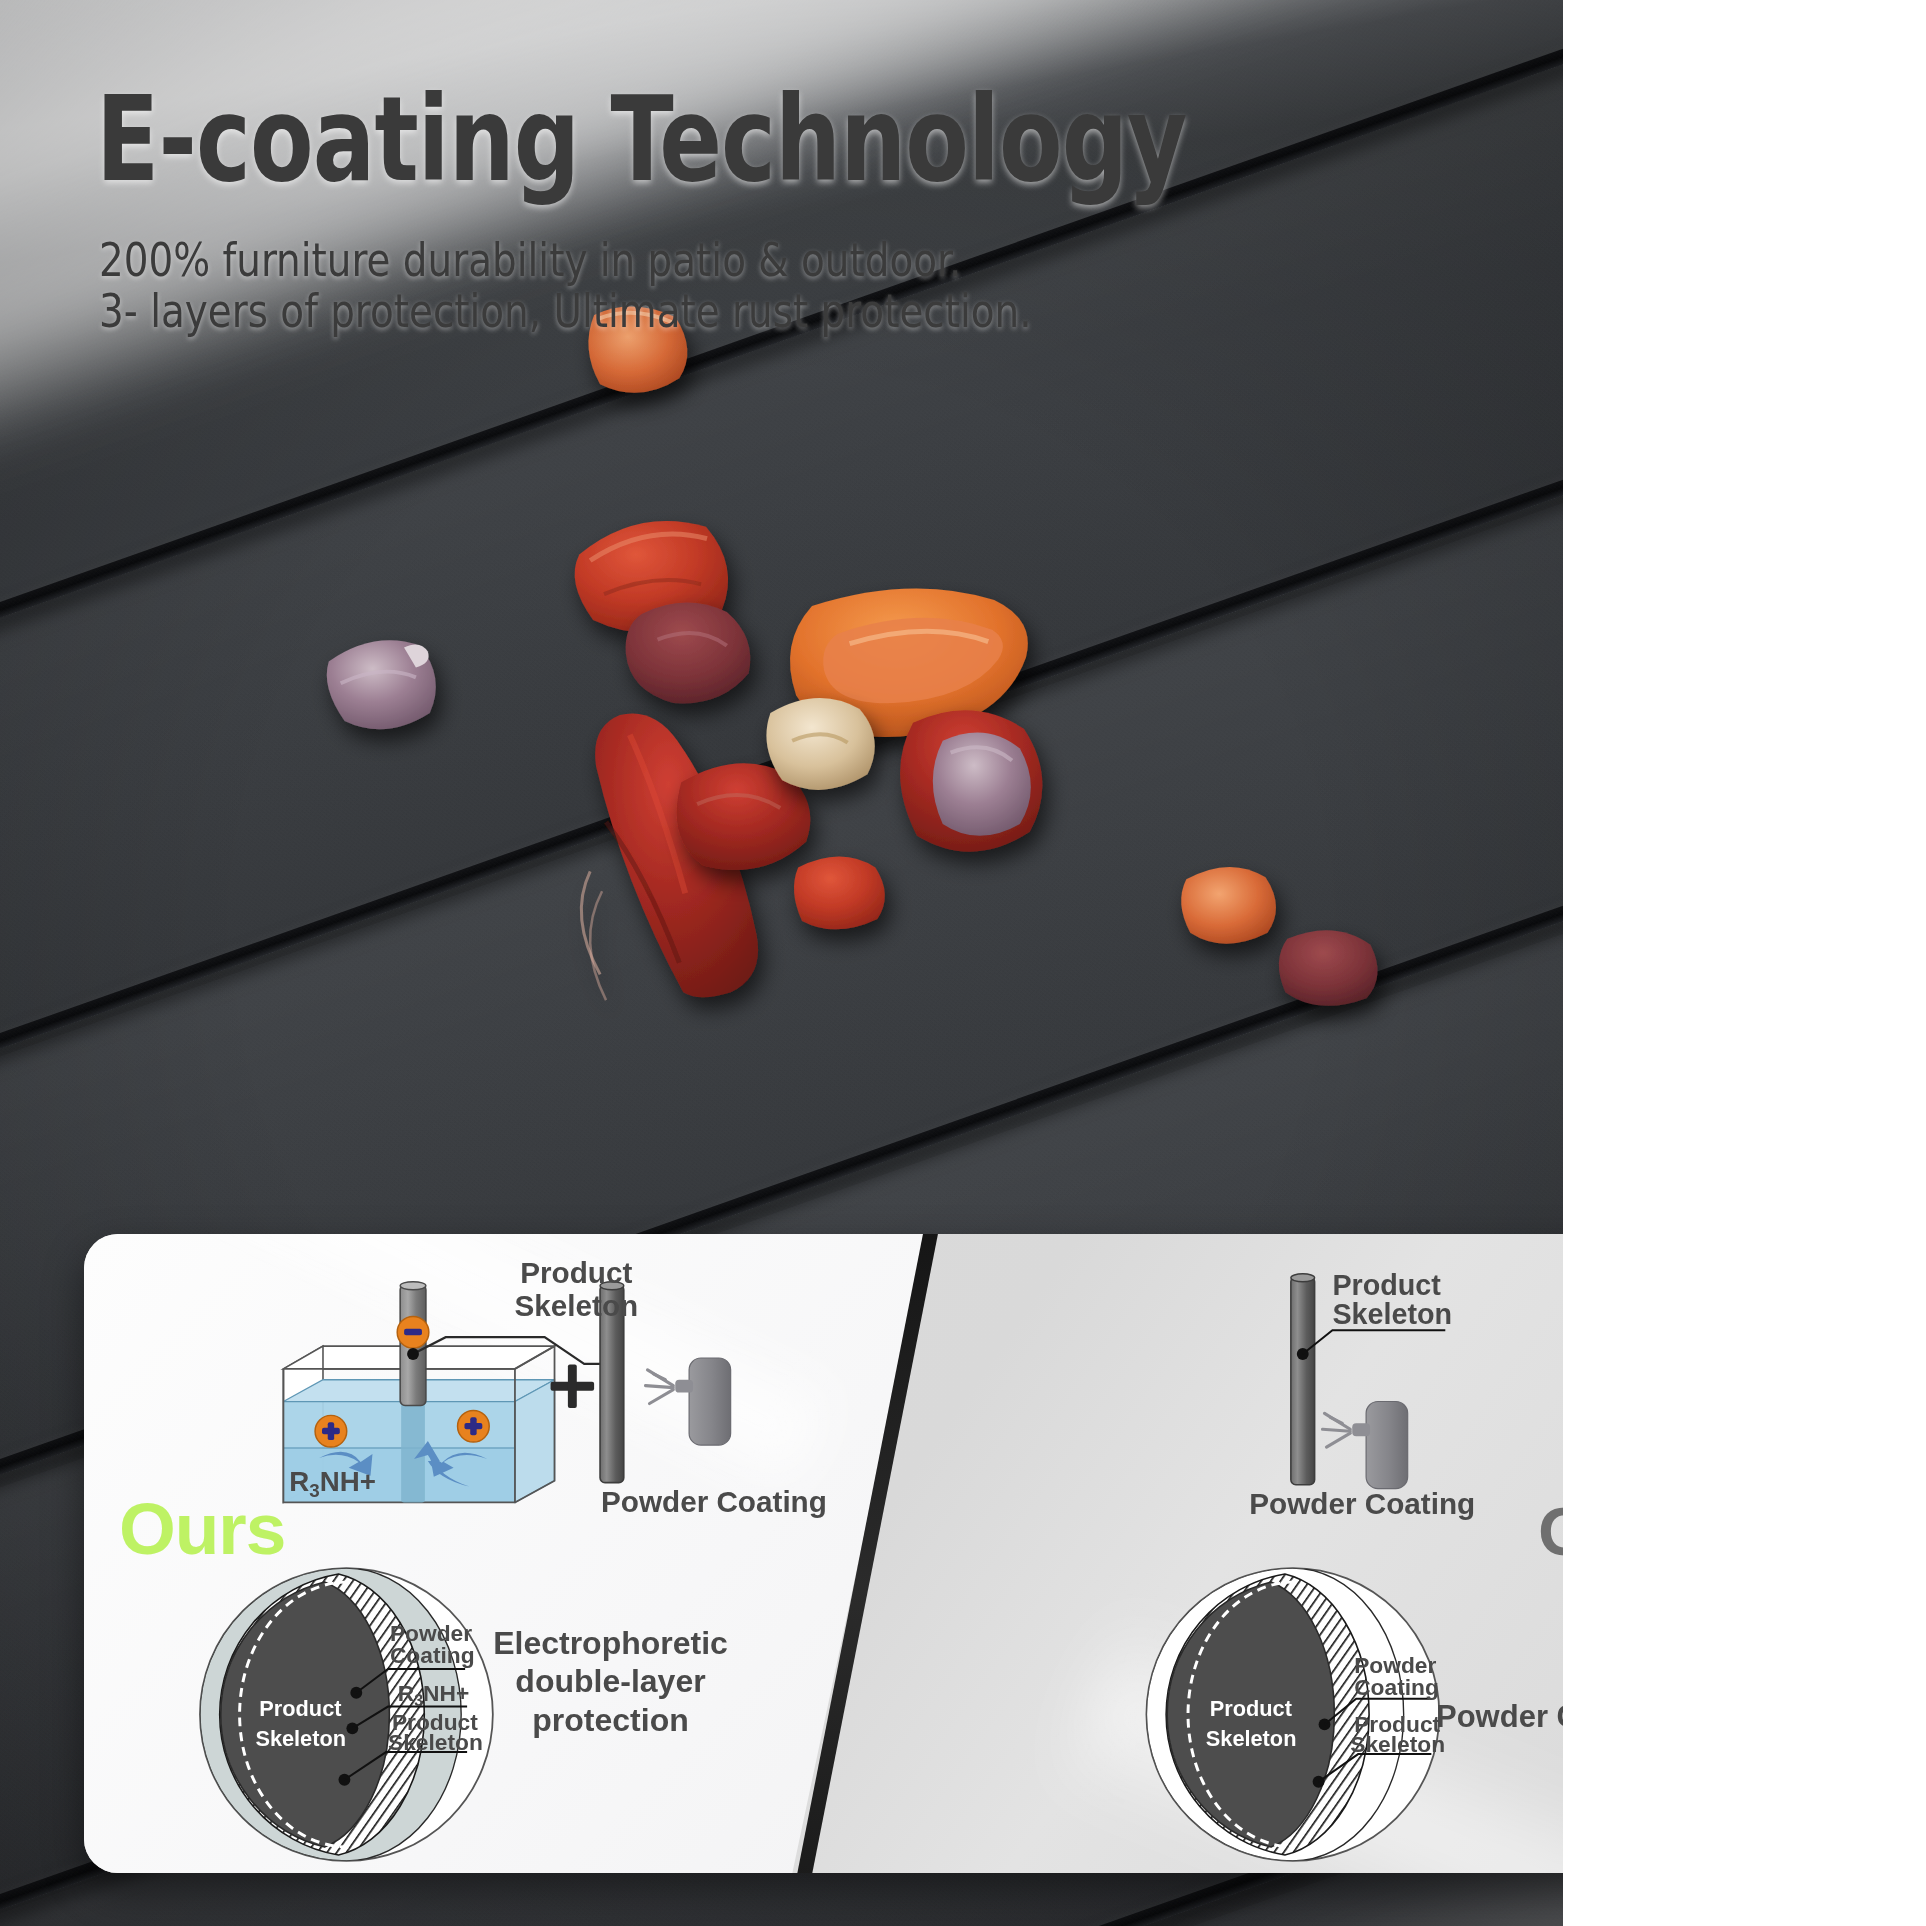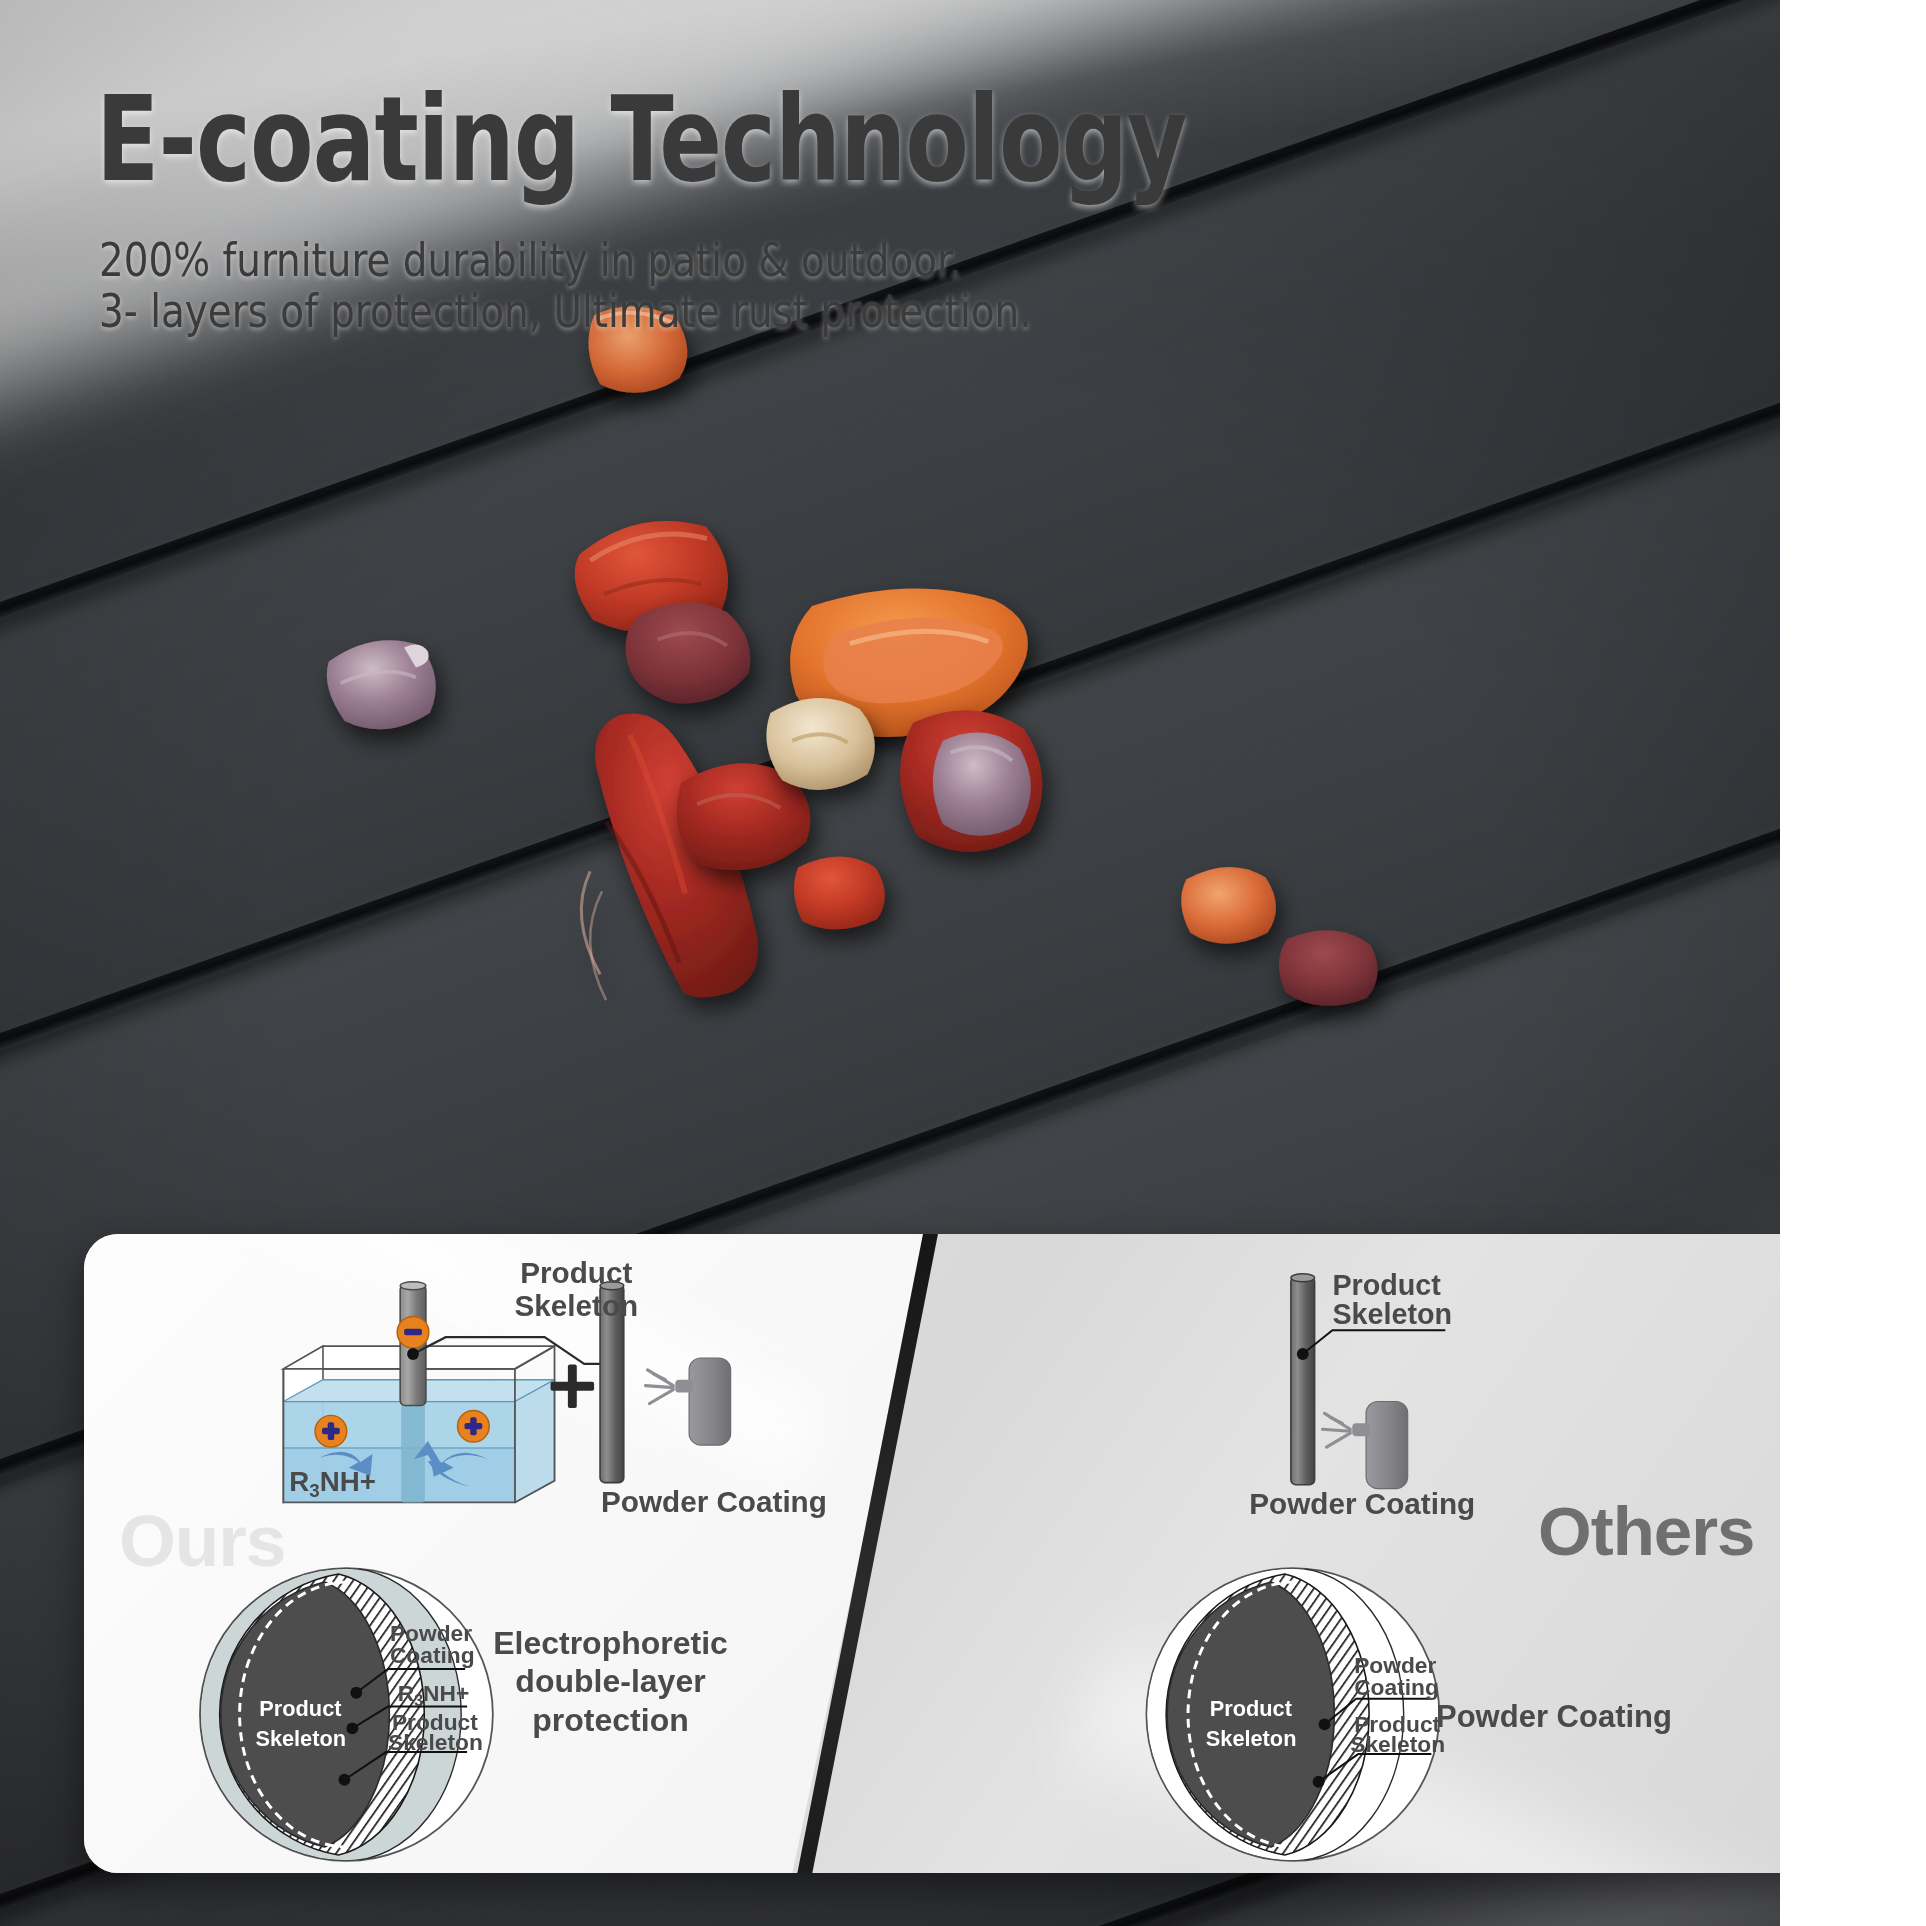--- a/index.html
+++ b/index.html
@@ -1,18 +1,18 @@
 <!DOCTYPE html>
 <html><head>
 <meta charset="utf-8">
 <style>
   html,body{margin:0;padding:0;}
   body{width:1927px;height:1927px;overflow:hidden;font-family:"Liberation Sans",sans-serif;}
 
-  #stage{position:relative;width:1780px;height:1927px;overflow:hidden;background:#3a3c3f;}
+  #stage{position:relative;width:1563px;height:1927px;overflow:hidden;background:#3a3c3f;}
 
   
   .photo{position:absolute;inset:0;overflow:hidden;
     background:
       linear-gradient(170deg,#f4f5f6 0%,#e9eaec 3%,#d6d8da 6%,#8e9194 9%,#55585c 12%,#3f4245 16%,#3a3d41 24%,#3c3f43 60%,#37393d 100%);
   }
   
   .sheen1{position:absolute;left:-297px;top:-416px;width:2574px;height:515px;
     background:linear-gradient(180deg,rgba(255,255,255,0) 0%,rgba(255,255,255,.88) 45%,rgba(255,255,255,0) 100%);
     transform:rotate(-19deg);filter:blur(26px);}
@@ -71,22 +71,22 @@
   .split-line{position:absolute;top:-4%;left:0;width:100%;height:108%;
     clip-path:polygon(47.9% 0, 48.75% 0, 41.05% 100%, 40.2% 100%);
     background:linear-gradient(180deg,#141414 0%,#2b2b2b 55%,#1a1a1a 100%);}
   .card-sheen{position:absolute;left:-119px;top:-59px;width:891px;height:149px;
     background:linear-gradient(180deg,rgba(255,255,255,0),rgba(255,255,255,.85),rgba(255,255,255,0));
     transform:rotate(26deg);filter:blur(22px);pointer-events:none;}
   .card-sheen2{position:absolute;right:-198px;bottom:-109px;width:990px;height:198px;
     background:linear-gradient(180deg,rgba(255,255,255,0),rgba(255,255,255,.55),rgba(255,255,255,0));
     transform:rotate(22deg);filter:blur(26px);pointer-events:none;}
 
-  .lbl-ours{position:absolute;left:119px;top:1487px;font-size:73px;font-weight:700;color:#e5e5e5;
-    letter-spacing:-1px;margin-top:12px;}
+  .lbl-ours{position:absolute;left:119px;top:1487px;font-size:73px;font-weight:700;color:#bef264;
+    letter-spacing:-1px;}
   .lbl-others{position:absolute;left:1538px;top:1492px;font-size:69px;font-weight:700;color:#6f6f6f;
     letter-spacing:-1px;}
   .lbl-vs{position:absolute;left:730px;top:1434px;font-size:158px;font-weight:700;color:#8a6a2e;
     letter-spacing:-4px;line-height:1;
     text-shadow:0 0 4px rgba(255,255,255,.95),2px 2px 5px rgba(255,255,255,.8);}
   .cap-left-txt{position:absolute;left:447px;top:1624px;width:327px;text-align:center;
     font-size:32px;font-weight:700;color:#4a4a4a;line-height:1.2;}
   .cap-right-txt{position:absolute;left:1436px;top:1698px;width:327px;text-align:left;
     font-size:31px;font-weight:700;color:#4a4a4a;line-height:1.2;}
 

